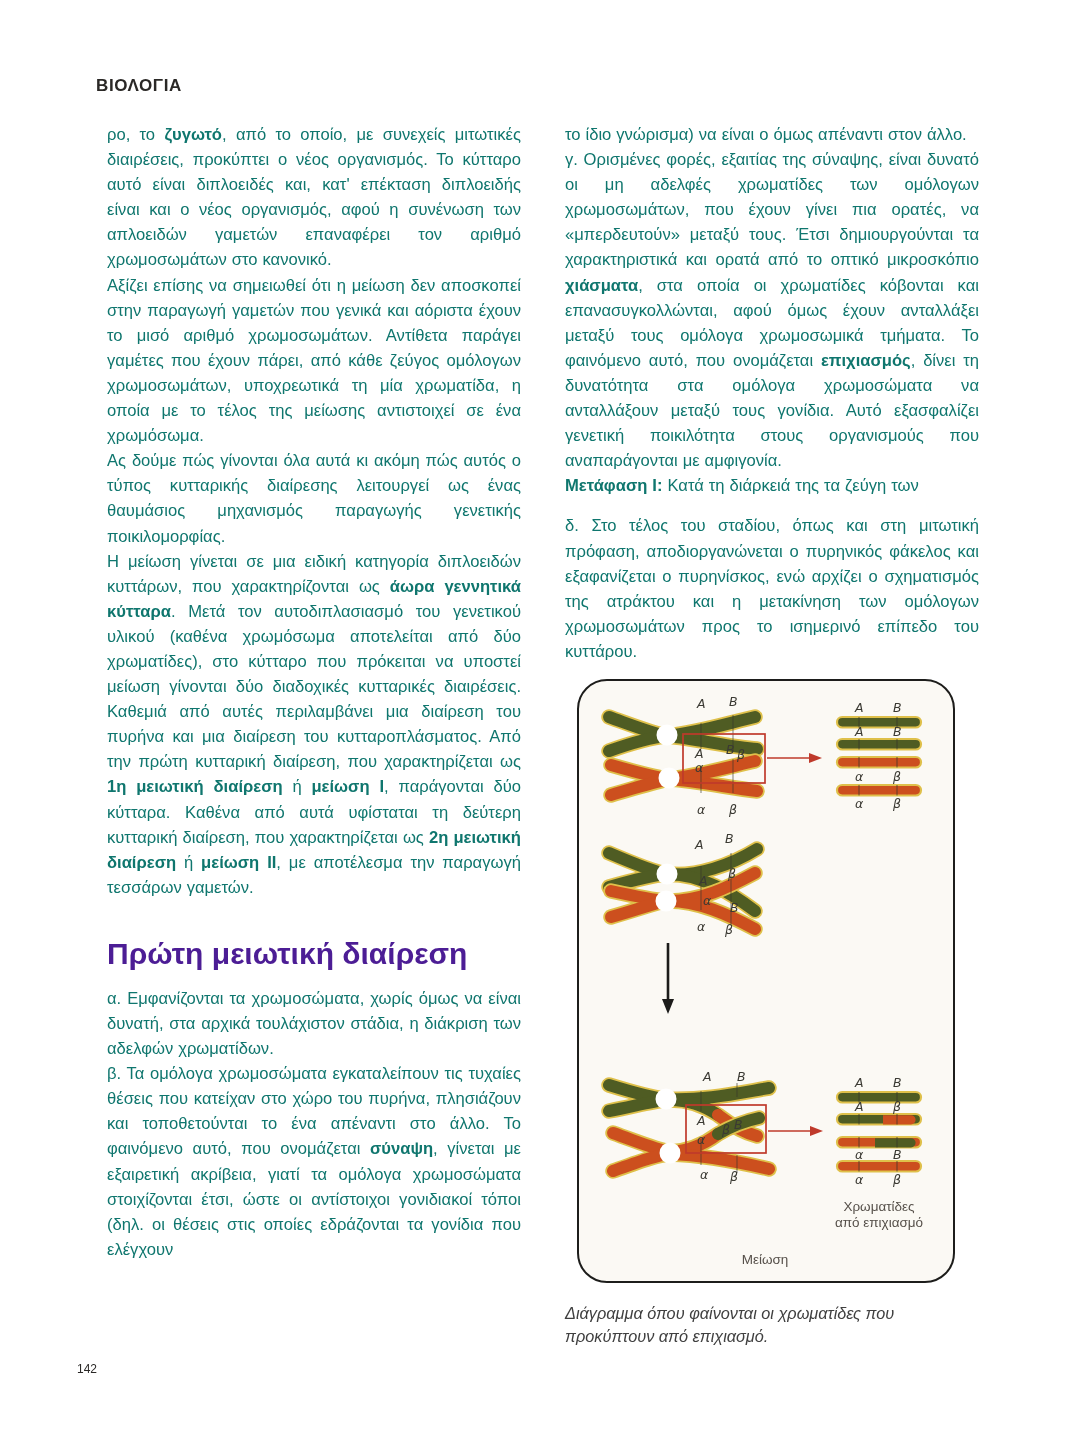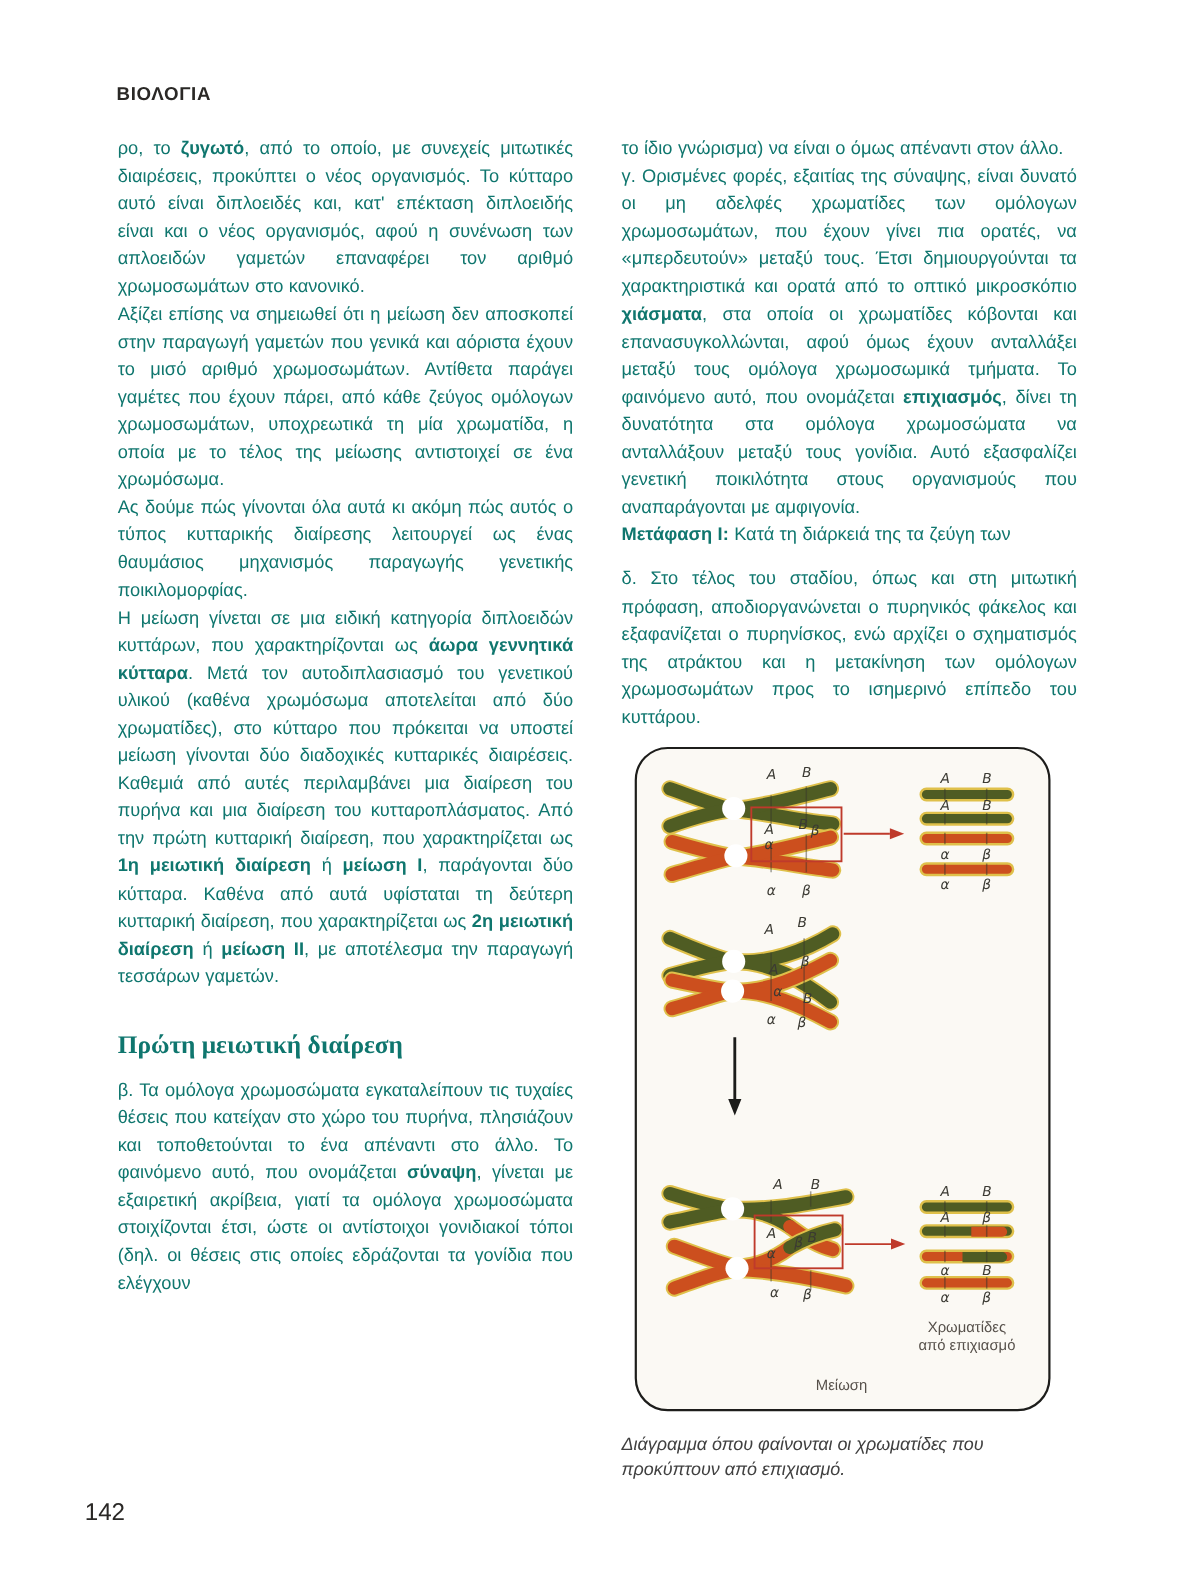--- a/index.html
+++ b/index.html
@@ -2,47 +2,47 @@
 <html lang="el" style="--green: #4f5c23; --orange: #cc4f1e; --yellow: #dfc04a; --red: #bf3a2b;"><head>
 <meta charset="utf-8">
 <style>
   html,body{margin:0;padding:0;background:#ffffff;}
   #page{
     position:relative; width:1080px; height:1448px; background:#ffffff;
     font-family:"Liberation Sans","DejaVu Sans",sans-serif;
     color:#262422; overflow:hidden;
   }
   #header{
-    position:absolute; left:106px; top:76px;
+    position:absolute; left:96px; top:76px;
     font-size:17px; font-weight:bold; letter-spacing:.6px; color:#2a2826;
   }
   .col{ position:absolute; top:122px; width:414px; }
   #col-left{ left:107px; }
   #col-right{ left:565px; }
   .para{
     margin:0; font-size:16.6px; line-height:25.1px; text-align:justify;
     color:#0f766e; word-spacing:.02em;
   }
   .para b{ font-weight:bold; }
   #col-right .para:last-of-type{ margin-top:15px; }
   #section-heading{
-    margin:37px 0 15px 0; font-size:23px; font-weight:bold; color:#0f766e;font-family:Liberation Serif, serif;
+    margin:37px 0 15px 0; font-size:30px; font-weight:bold; color:#4c1d95;
   }
   #figure-box{
     margin:15px 0 0 12px; width:378px; height:604px; box-sizing:border-box;
     border:2.5px solid #1d1d1b; border-radius:30px; background:#fbf9f4;
     overflow:hidden;
   }
   #figure-box svg{ display:block; }
   #caption{
     margin:19px 0 0 0; width:398px; font-style:italic; font-size:16.3px;
     line-height:23.5px; color:#404040;
   }
   #page-number{
-    position:absolute; left:77px; top:1362px; font-size:22px; color:#2a2826;
+    position:absolute; left:77px; top:1362px; font-size:12px; color:#2a2826;
   }
   
   .sy{ fill:none; stroke:var(--yellow); stroke-width:15.5; stroke-linecap:round; }
   .sg{ fill:none; stroke:var(--green);  stroke-width:12;   stroke-linecap:round; }
   .so{ fill:none; stroke:var(--orange); stroke-width:12;   stroke-linecap:round; }
   .cm{ fill:#ffffff; }
   .tick{ stroke:#35342c; stroke-width:1.4; opacity:.45; }
   .btick{ stroke:#35342c; stroke-width:1.4; opacity:.5; }
   .glabel{ font:italic 12.5px "DejaVu Sans",sans-serif; fill:#3b3a33; }
   .redstroke{ stroke:var(--red); stroke-width:1.7; fill:none; }
@@ -64,20 +64,21 @@
 
   <div id="col-left" class="col">
     <div>
         <p class="para"><span>ρο, το </span><b>ζυγωτό</b><span>, από το οποίο, με συνεχείς μιτωτικές διαιρέσεις, προκύπτει ο νέος οργανισμός. Το κύτταρο αυτό είναι διπλοειδές και, κατ' επέκταση διπλοειδής είναι και ο νέος οργανισμός, αφού η συνένωση των απλοειδών γαμετών επαναφέρει τον αριθμό χρωμοσωμάτων στο κανονικό.</span></p>
         <p class="para"><span>Αξίζει επίσης να σημειωθεί ότι η μείωση δεν αποσκοπεί στην παραγωγή γαμετών που γενικά και αόριστα έχουν το μισό αριθμό χρωμοσωμάτων. Αντίθετα παράγει γαμέτες που έχουν πάρει, από κάθε ζεύγος ομόλογων χρωμοσωμάτων, υποχρεωτικά τη μία χρωματίδα, η οποία με το τέλος της μείωσης αντιστοιχεί σε ένα χρωμόσωμα.</span></p>
         <p class="para"><span>Ας δούμε πώς γίνονται όλα αυτά κι ακόμη πώς αυτός ο τύπος κυτταρικής διαίρεσης λειτουργεί ως ένας θαυμάσιος μηχανισμός παραγωγής γενετικής ποικιλομορφίας.</span></p>
         <p class="para"><span>Η μείωση γίνεται σε μια ειδική κατηγορία διπλοειδών κυττάρων, που χαρακτηρίζονται ως </span><b>άωρα γεννητικά κύτταρα</b><span>. Μετά τον αυτοδιπλασιασμό του γενετικού υλικού (καθένα χρωμόσωμα αποτελείται από δύο χρωματίδες), στο κύτταρο που πρόκειται να υποστεί μείωση γίνονται δύο διαδοχικές κυτταρικές διαιρέσεις. Καθεμιά από αυτές περιλαμβάνει μια διαίρεση του πυρήνα και μια διαίρεση του κυτταροπλάσματος. Από την πρώτη κυτταρική διαίρεση, που χαρακτηρίζεται ως </span><b>1η μειωτική διαίρεση</b><span> ή </span><b>μείωση Ι</b><span>, παράγονται δύο κύτταρα. Καθένα από αυτά υφίσταται τη δεύτερη κυτταρική διαίρεση, που χαρακτηρίζεται ως </span><b>2η μειωτική διαίρεση</b><span> ή </span><b>μείωση ΙΙ</b><span>, με αποτέλεσμα την παραγωγή τεσσάρων γαμετών.</span></p>
       </div>
     <h2 id="section-heading">Πρώτη μειωτική διαίρεση</h2>
     <div>
+        <p class="para"><span>α. Εμφανίζονται τα χρωμοσώματα, χωρίς όμως να είναι δυνατή, στα αρχικά τουλάχιστον στάδια, η διάκριση των αδελφών χρωματίδων.</span></p>
         <p class="para"><span>β. Τα ομόλογα χρωμοσώματα εγκαταλείπουν τις τυχαίες θέσεις που κατείχαν στο χώρο του πυρήνα, πλησιάζουν και τοποθετούνται το ένα απέναντι στο άλλο. Το φαινόμενο αυτό, που ονομάζεται </span><b>σύναψη</b><span>, γίνεται με εξαιρετική ακρίβεια, γιατί τα ομόλογα χρωμοσώματα στοιχίζονται έτσι, ώστε οι αντίστοιχοι γονιδιακοί τόποι (δηλ. οι θέσεις στις οποίες εδράζονται τα γονίδια που ελέγχουν</span></p>
       </div>
   </div>
 
   <div id="col-right" class="col">
     <div>
         <p class="para"><span>το ίδιο γνώρισμα) να είναι ο όμως απέναντι στον άλλο.</span></p>
         <p class="para"><span>γ. Ορισμένες φορές, εξαιτίας της σύναψης, είναι δυνατό οι μη αδελφές χρωματίδες των ομόλογων χρωμοσωμάτων, που έχουν γίνει πια ορατές, να «μπερδευτούν» μεταξύ τους. Έτσι δημιουργούνται τα χαρακτηριστικά και ορατά από το οπτικό μικροσκόπιο </span><b>χιάσματα</b><span>, στα οποία οι χρωματίδες κόβονται και επανασυγκολλώνται, αφού όμως έχουν ανταλλάξει μεταξύ τους ομόλογα χρωμοσωμικά τμήματα. Το φαινόμενο αυτό, που ονομάζεται </span><b>επιχιασμός</b><span>, δίνει τη δυνατότητα στα ομόλογα χρωμοσώματα να ανταλλάξουν μεταξύ τους γονίδια. Αυτό εξασφαλίζει γενετική ποικιλότητα στους οργανισμούς που αναπαράγονται με αμφιγονία.</span></p>
         <p class="para"><b>Μετάφαση Ι:</b><span> Κατά τη διάρκειά της τα ζεύγη των</span></p>
         <p class="para"><span>δ. Στο τέλος του σταδίου, όπως και στη μιτωτική πρόφαση, αποδιοργανώνεται ο πυρηνικός φάκελος και εξαφανίζεται ο πυρηνίσκος, ενώ αρχίζει ο σχηματισμός της ατράκτου και η μετακίνηση των ομόλογων χρωμοσωμάτων προς το ισημερινό επίπεδο του κυττάρου.</span></p>

